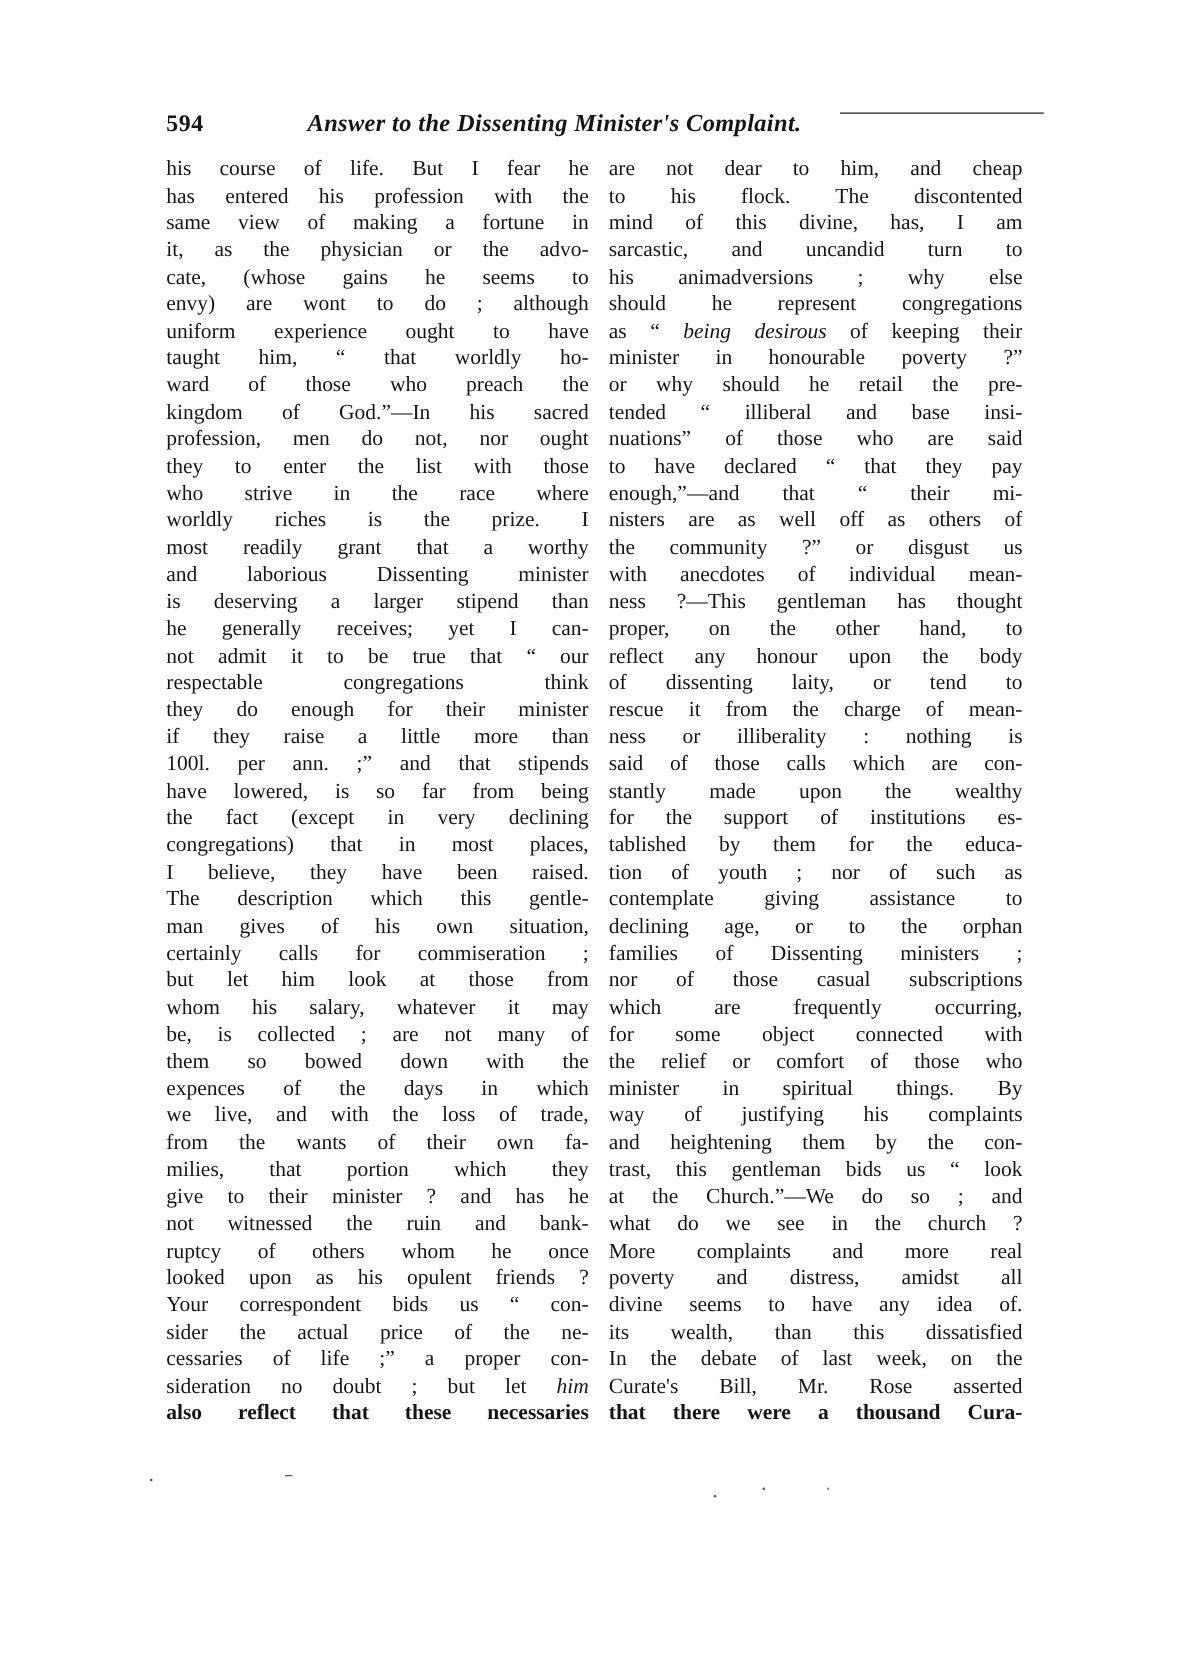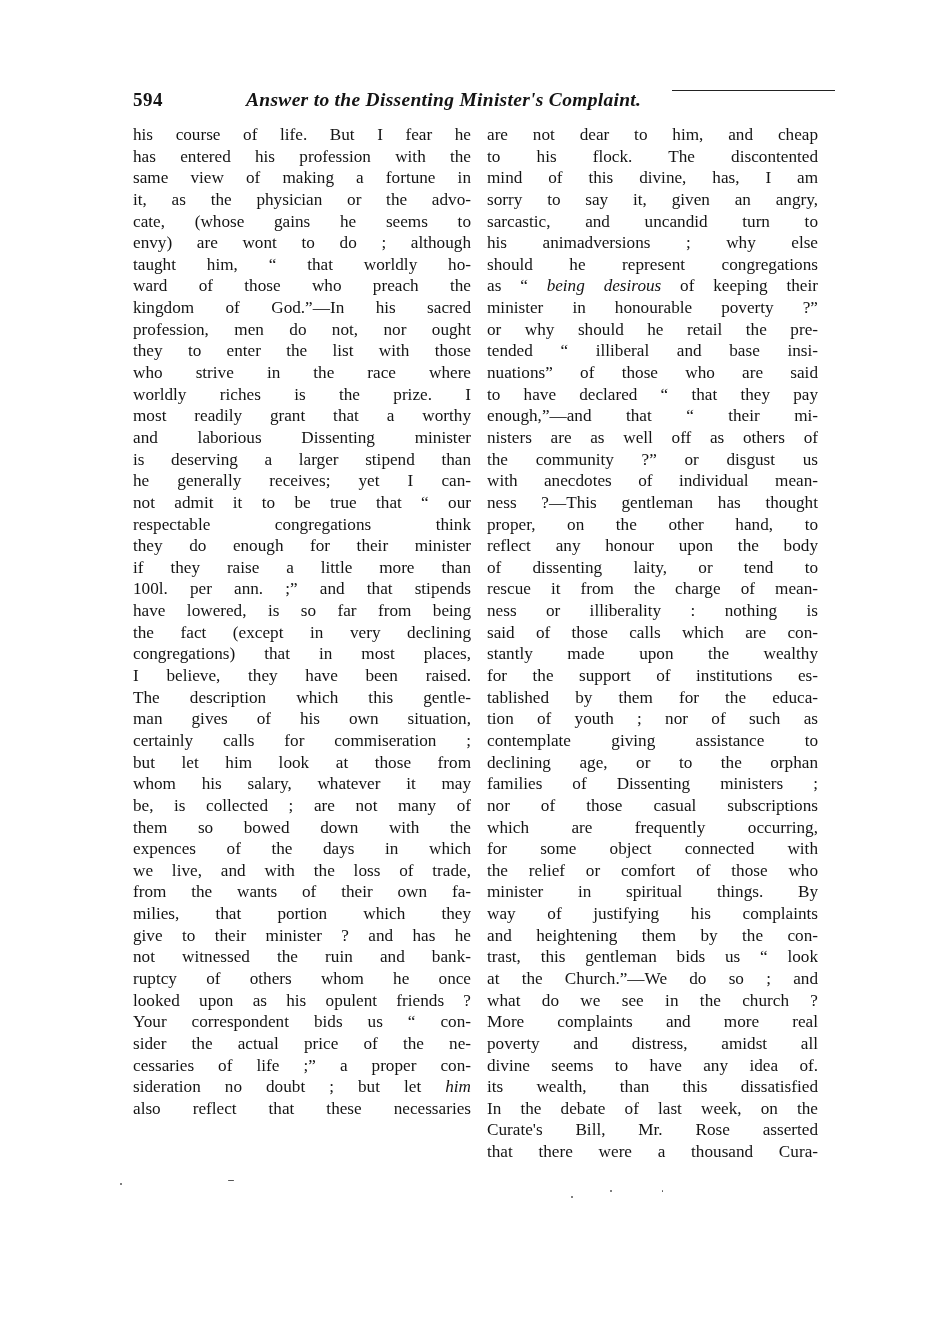--- a/index.html
+++ b/index.html
@@ -61,21 +61,21 @@
     .col-right { left: 487px; width: 331px; }
     .line {
       height: 21.65px;
       line-height: 21.65px;
       font-size: 17.2px;
       white-space: nowrap;
       text-align: justify;
       text-align-last: justify;
       overflow: hidden;
     }
-    .line.last { text-align-last: justify; }
+    .line.last { text-align-last: justify; font-weight: bold; }
     .speckle {
       position: absolute;
       width: 2px; height: 2px;
       background: #555;
       border-radius: 1px;
     }
   </style>
 </head>
 <body>
 
@@ -88,20 +88,21 @@
     <span class="running-title">Answer to the Dissenting Minister's Complaint.</span>
   </div>
 
   <div class="column col-left" id="col-left">
       <div class="line">his course of life.  But I fear he</div>
       <div class="line">has entered his profession with the</div>
       <div class="line">same view of making a fortune in</div>
       <div class="line">it, as the physician or the advo-</div>
       <div class="line">cate, (whose gains he seems to</div>
       <div class="line">envy) are wont to do ; although</div>
+      <div class="line">uniform experience ought to have</div>
       <div class="line">taught him, “ that worldly ho-</div>
       <div class="line">ward of those who preach the</div>
       <div class="line">kingdom of God.”—In his sacred</div>
       <div class="line">profession, men do not, nor ought</div>
       <div class="line">they to enter the list with those</div>
       <div class="line">who strive in the race where</div>
       <div class="line">worldly riches is the prize.  I</div>
       <div class="line">most readily grant that a worthy</div>
       <div class="line">and laborious Dissenting minister</div>
       <div class="line">is deserving a larger stipend than</div>
@@ -133,21 +134,20 @@
       <div class="line">Your correspondent bids us “ con-</div>
       <div class="line">sider the actual price of the ne-</div>
       <div class="line">cessaries of life ;” a proper con-</div>
       <div class="line">sideration no doubt ; but let <i>him</i></div>
       <div class="line last">also reflect that these necessaries</div>
     </div>
   <div class="column col-right" id="col-right">
       <div class="line">are not dear to him, and cheap</div>
       <div class="line">to his flock.  The discontented</div>
       <div class="line">mind of this divine, has, I am</div>
-      <div class="line">sorry to say it, given an angry,</div>
       <div class="line">sarcastic, and uncandid turn to</div>
       <div class="line">his animadversions ; why else</div>
       <div class="line">should he represent congregations</div>
       <div class="line">as “ <i>being desirous</i> of keeping their</div>
       <div class="line">minister in honourable poverty ?”</div>
       <div class="line">or why should he retail the pre-</div>
       <div class="line">tended “ illiberal and base insi-</div>
       <div class="line">nuations” of those who are said</div>
       <div class="line">to have declared “ that they pay</div>
       <div class="line">enough,”—and that “ their mi-</div>

